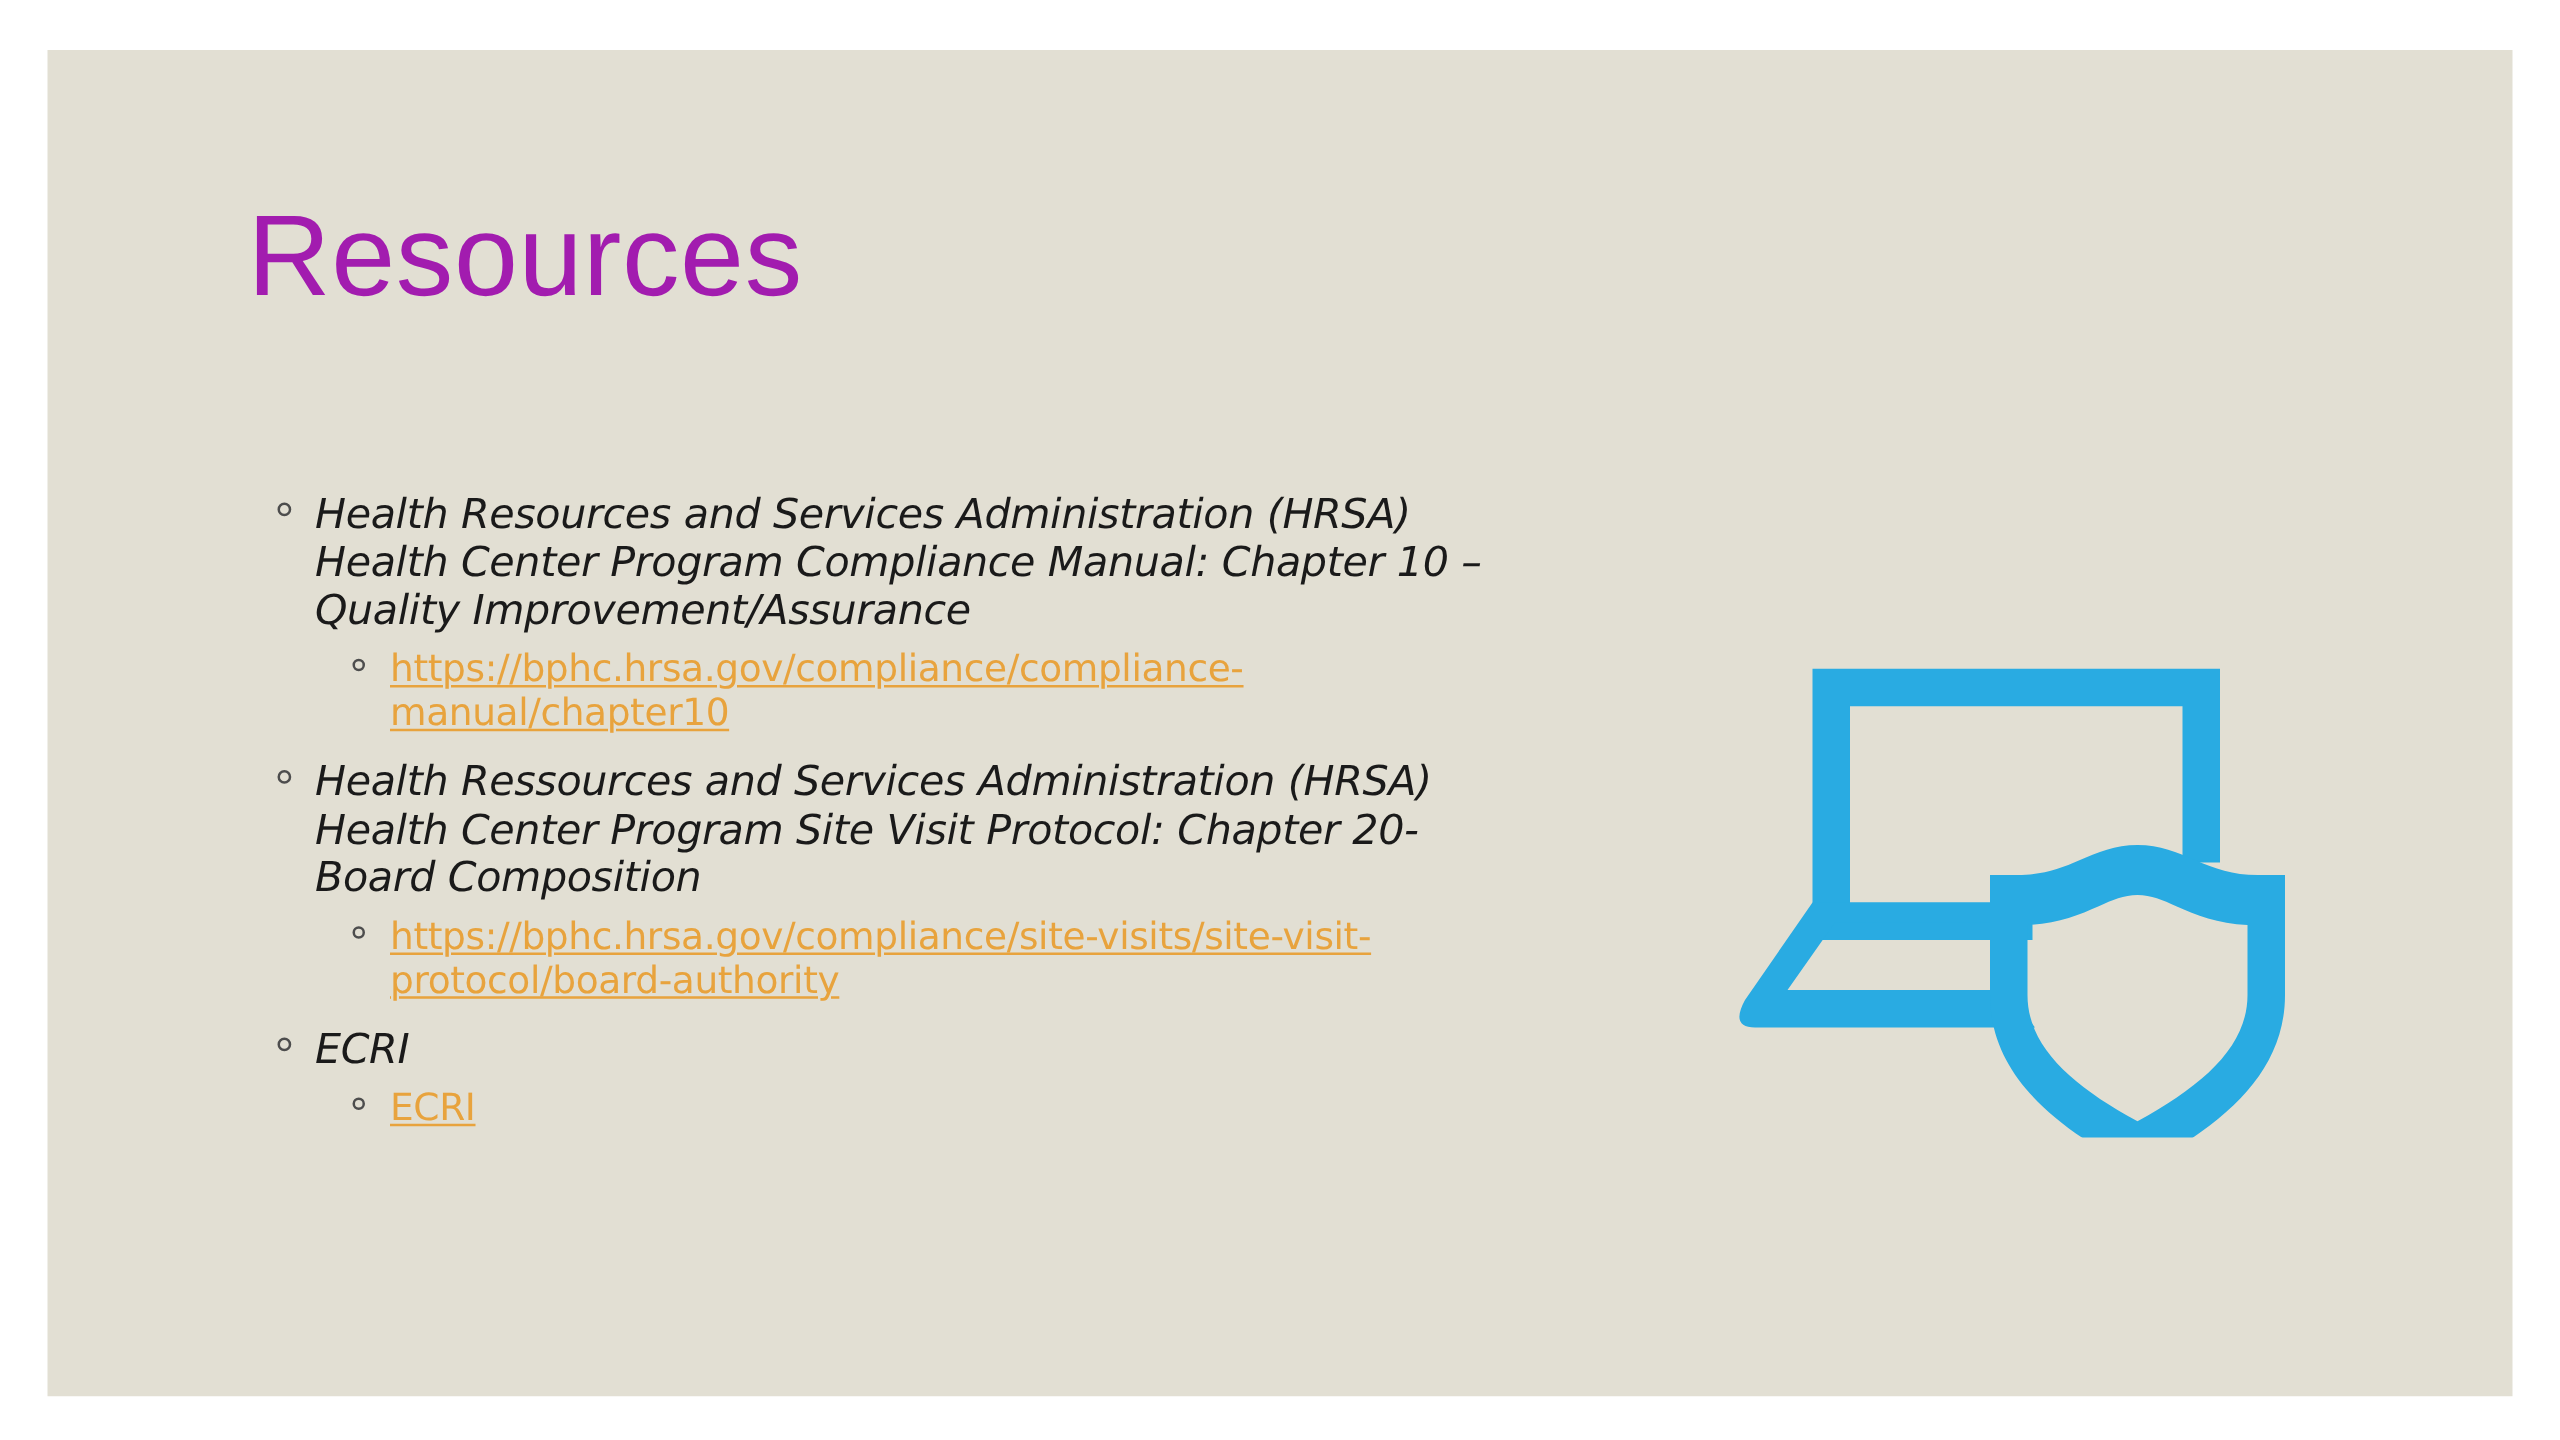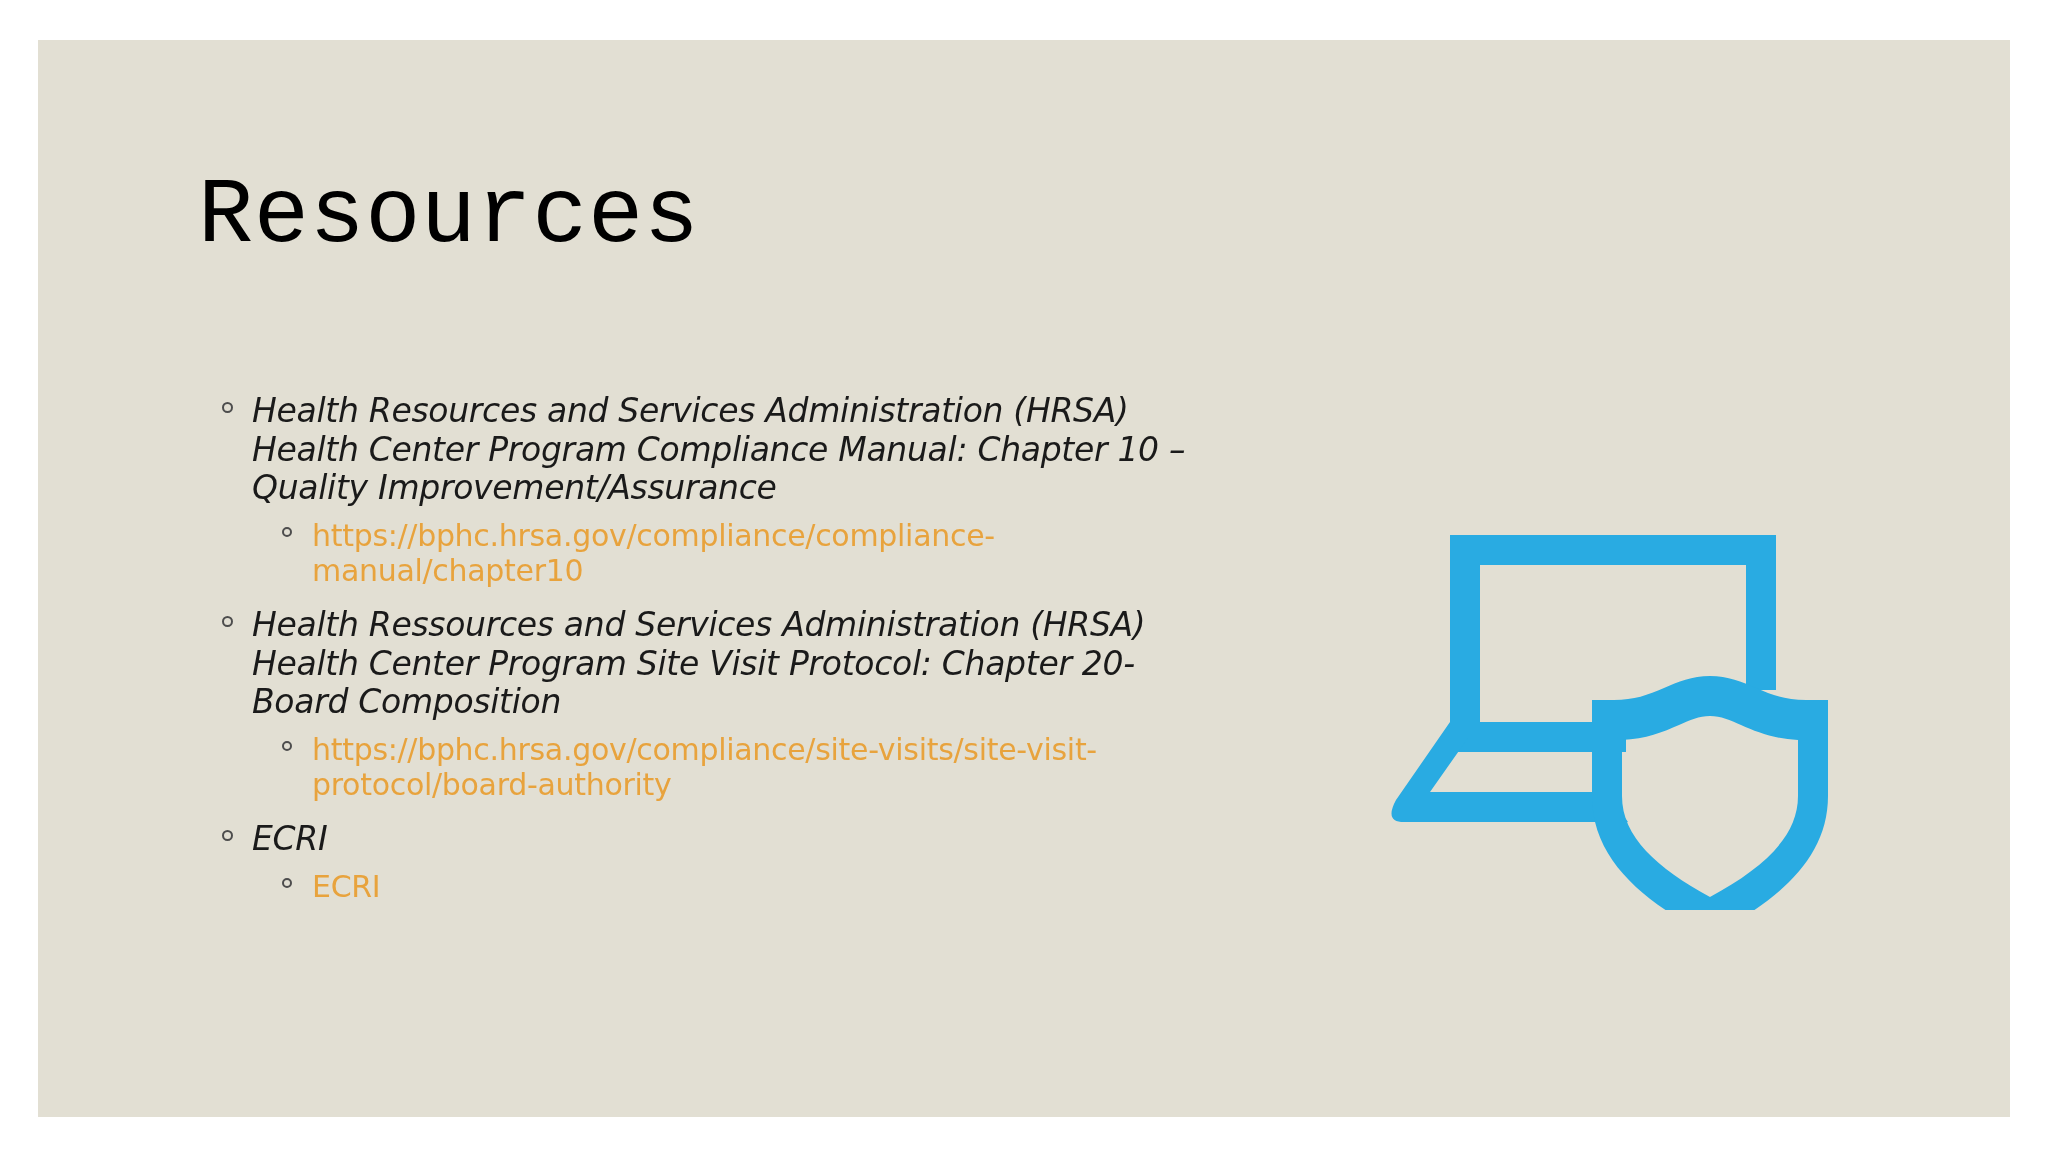--- a/index.html
+++ b/index.html
@@ -22,27 +22,27 @@
     width: 1972px;
     height: 1077px;
     background: #E2DFD3;
     overflow: hidden;
   }
 
   
   #title {
     position: absolute;
     left: 160px;
-    top: 129px;
+    top: 117px;
     font-size: 92px;
     line-height: 1.05;
     font-weight: 300;
     letter-spacing: 0.5px;
-    color: #000000;
-    font-family: Liberation Mono, monospace;
+    color: #a21caf;
+    font-family: Liberation Sans, sans-serif;
     font-stretch: normal;
     white-space: nowrap;
   }
 
   
   #body-area {
     position: absolute;
     left: 178px;
     top: 352px;
     width: 1020px;
@@ -93,20 +93,21 @@
     top: 0.32em;
     width: 10px;
     height: 10px;
     border: 2px solid #4d4d4d;
     border-radius: 50%;
     box-sizing: border-box;
   }
   .sub-row a,
   .sub-row .linktext {
     color: #E8A33D;
+    text-decoration: underline;
     text-decoration-color: #E8A33D;
     text-underline-offset: 3px;
     text-decoration-thickness: 2px;
     cursor: pointer;
     word-break: break-word;
   }
 
   
   #icon-wrap {
     position: absolute;

